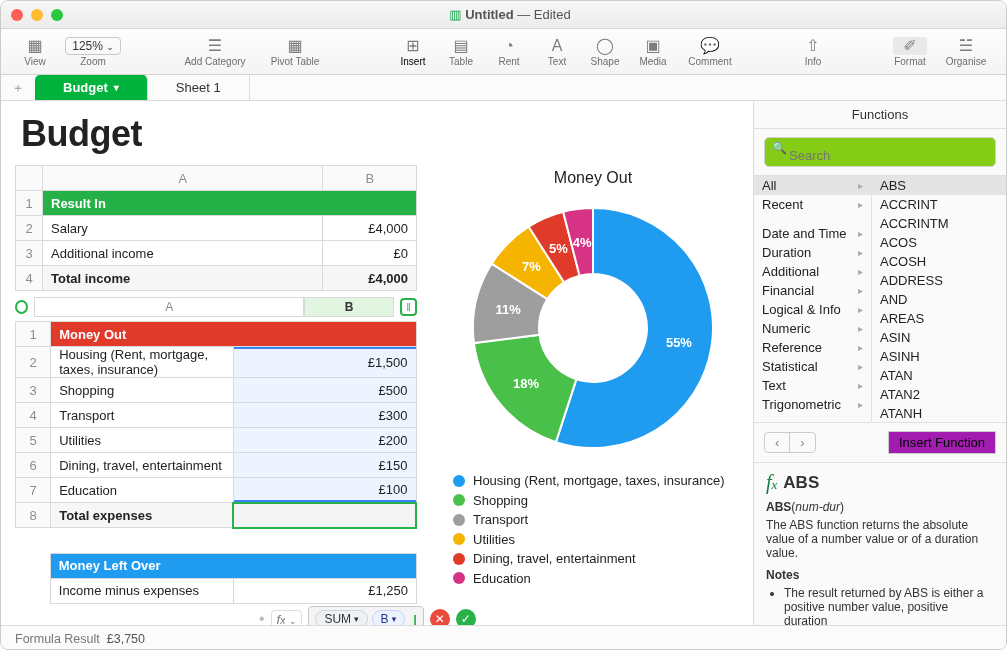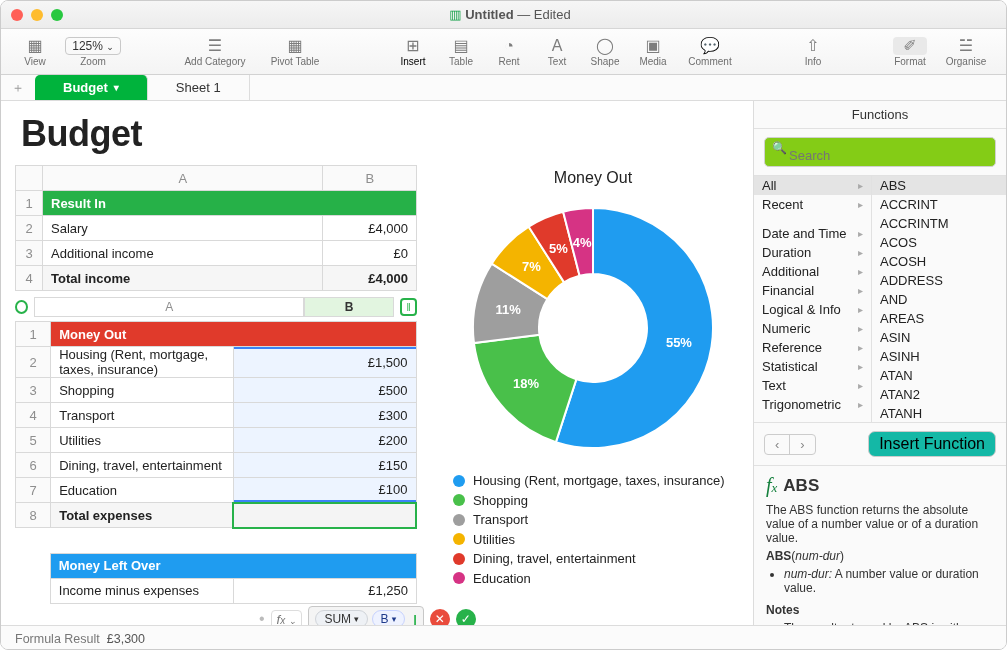--- a/index.html
+++ b/index.html
@@ -90,21 +90,21 @@
   .func-lists { display:flex; border-top:1px solid #e1e1e1; border-bottom:1px solid #e1e1e1; height: 248px;}
   .cats { width:118px; border-right:1px solid #e1e1e1; overflow:auto;}
   .cats .cat-row, .fns .fn-row { padding:2px 8px; font-size:13px; white-space:nowrap; display:flex; align-items:center; justify-content:space-between;}
   .cats .cat-row .chev { color:#aaa; font-size:10px;}
   .cats .cat-row.selected, .fns .fn-row.selected { background:#e4e4e4;}
   .fns { flex:1; overflow:auto;}
   .insp-ctrls { display:flex; align-items:center; padding:8px 10px; gap:8px; border-bottom:1px solid #e1e1e1;}
   .navbtns { display:flex; border:1px solid #ccc; border-radius:4px; overflow:hidden;}
   .navbtns div { padding:2px 10px; color:#888;}
   .navbtns div + div { border-left:1px solid #ccc;}
-  .insert-fn { margin-left:auto; border:1px solid #ccc; background:#14b8a6; border-radius:7px; padding:3px 10px; font-size:16px;}
+  .insert-fn { margin-left:auto; border:1px solid #ccc; background:#a21caf; border-radius:1px; padding:3px 10px; font-size:13px;}
   .fn-help { padding:8px 12px; font-size:12px; color:#333; overflow:auto;}
   .fn-help .fx-big { font-size:17px; font-weight:700; display:flex; align-items:center; gap:6px; margin-bottom:6px;}
   .fn-help .fx-big .fxital { font-style:italic; font-weight:400; color:#15803d; font-family:serif; font-size:20px;}
   .fn-help p { margin:4px 0; }
   .fn-help ul { padding-left: 18px; margin:4px 0;}
   .fn-help .notes-h { font-weight:700; margin-top:8px;}
 
   
   .resultbar { height:26px; border-top:1px solid #dcdcdc; background:#fbfbfb; display:flex; align-items:center; padding:0 14px; font-size:12.5px; color:#555;}
   .resultbar .lbl { color:#777; margin-right:7px;}
@@ -443,29 +443,26 @@
         <div>‹</div>
         <div>›</div>
       </div>
       <button class="insert-fn">Insert Function</button>
     </div>
     <div class="fn-help">
       <div class="fx-big">
           <span class="fxital">f<span style="font-size:13px">x</span></span> 
           <span>ABS</span>
         </div>
+      <p><strong>ABS</strong>(<em>num-dur</em>)</p>
       <p>The ABS function returns the absolute value of a number value or of a duration value.</p>
-      <p><strong>ABS</strong>(<em>num-dur</em>)</p>
-      <ul>
-          <li><em>num-dur:</em> <span>A number value or duration value.</span></li>
-        </ul>
       <div class="notes-h">Notes</div>
       <ul>
           <li>The result returned by ABS is either a positive number value, positive duration</li>
         </ul>
     </div>
   </div>
 </div>
 
 <div class="resultbar">
   <span class="lbl">Formula Result</span>
-  <span>£3,300</span>
+  <span>£3,750</span>
 </div>
 
 </body></html>

